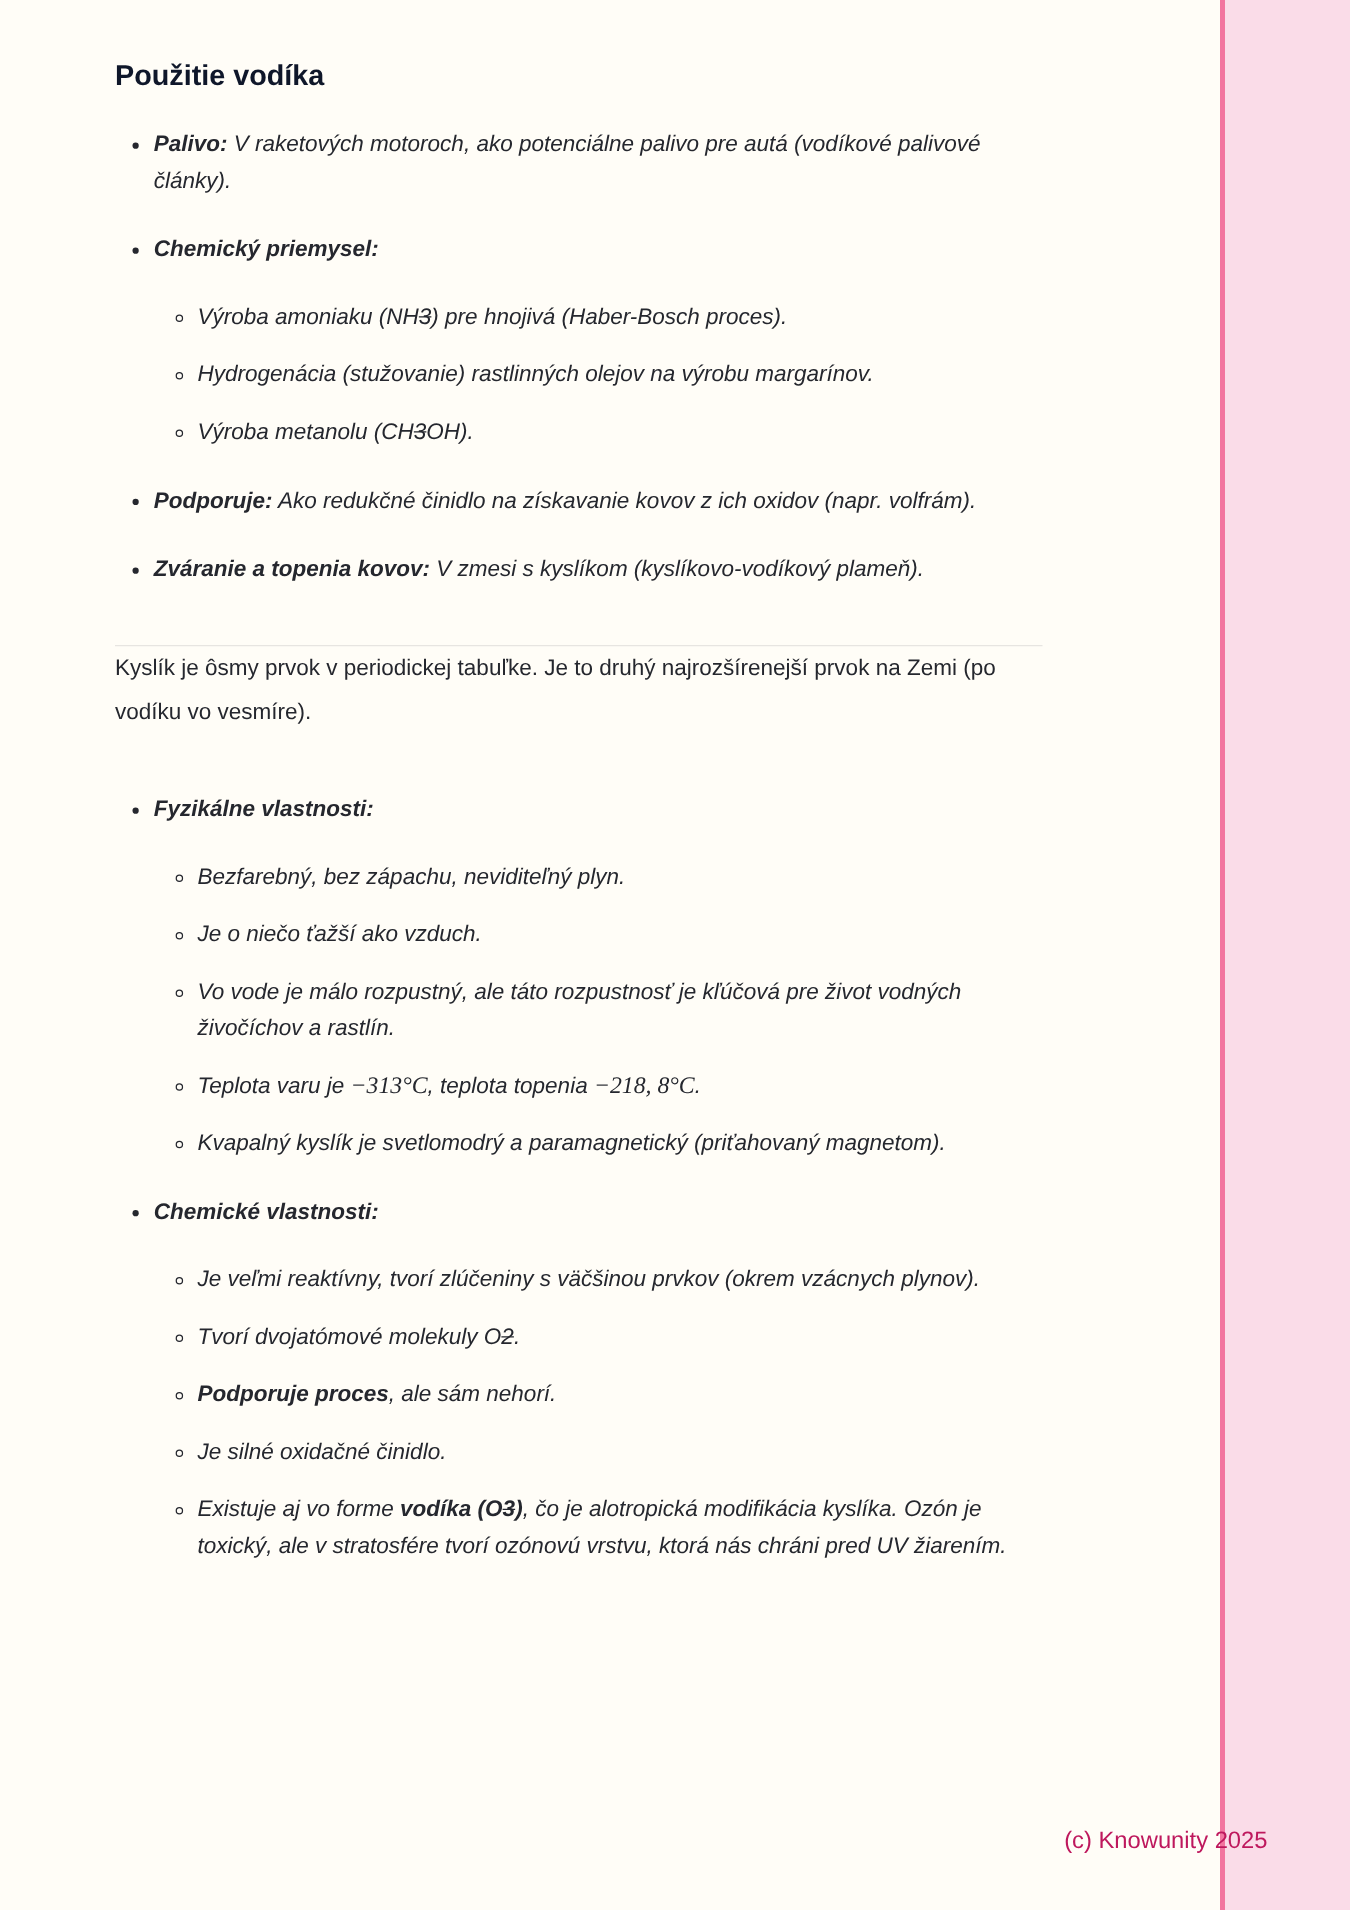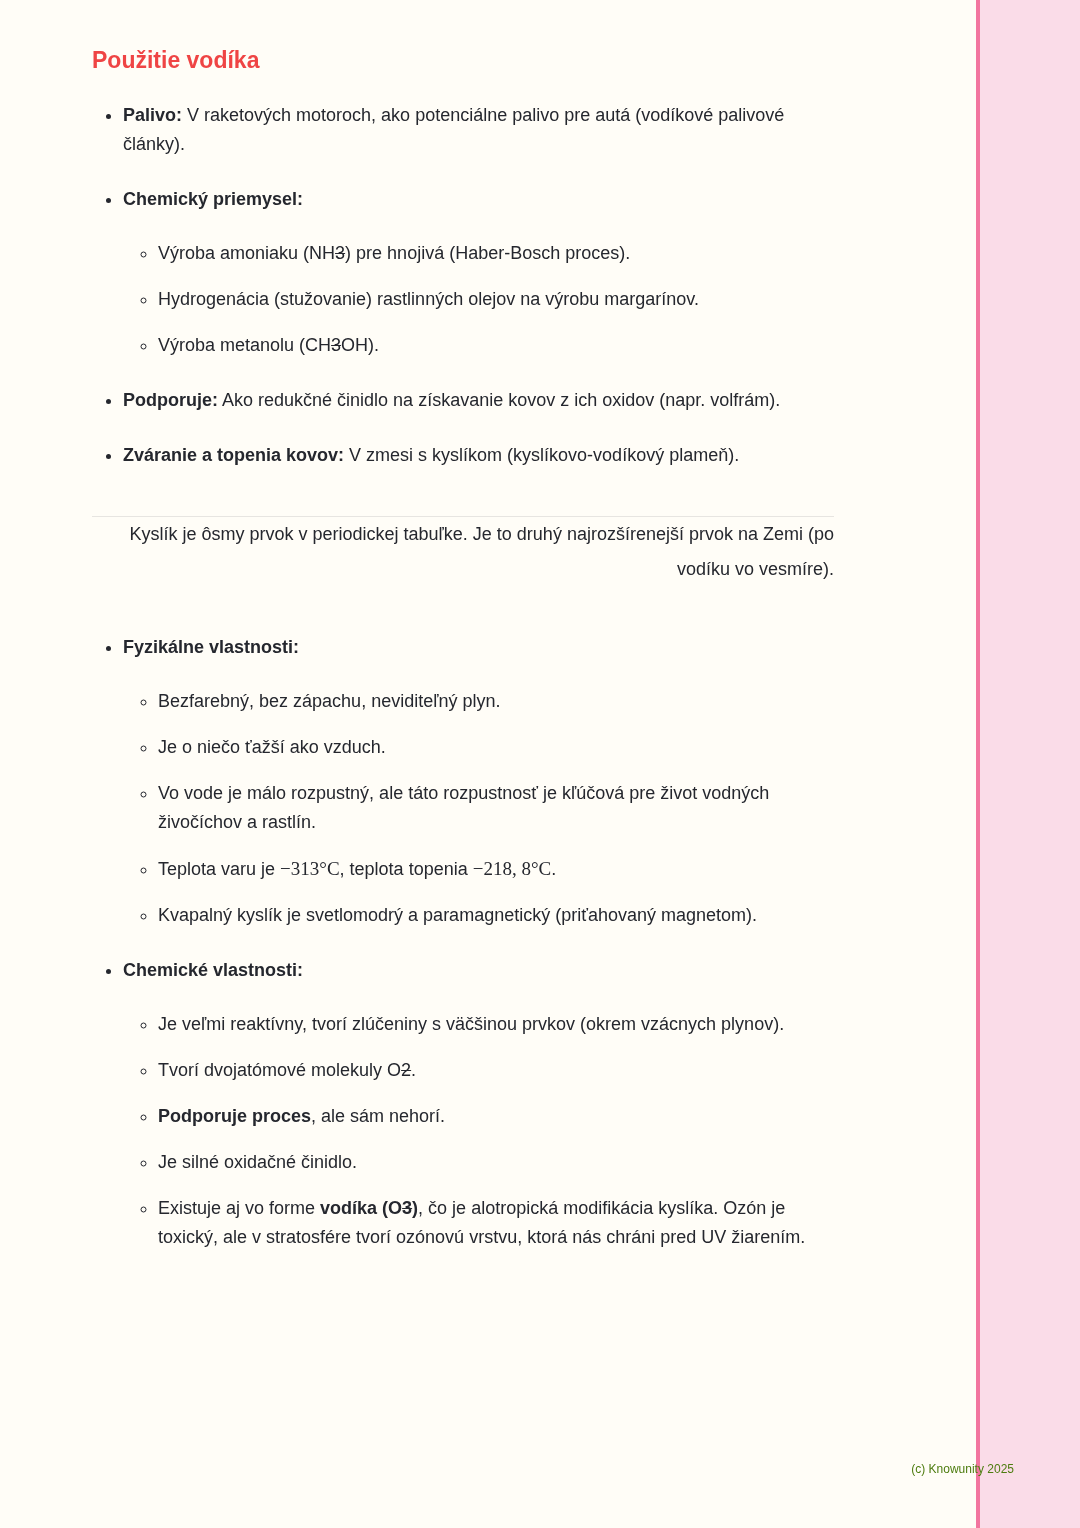--- a/index.html
+++ b/index.html
@@ -20,38 +20,39 @@
     background: #fadce8;
     border-left: 4px solid #f2759f;
     z-index: 1;
   }
   .content {
     position: absolute;
     left: 92px; top: 46px;
     width: 742px;
     z-index: 2;
   }
-  .pink { color: #ef4444; }
+  .pink { color: #0f172a; }
   h2.sec {
     font-size: 23px;
     font-weight: 700;
     line-height: 1.25;
     margin-bottom: 26px;
   }
   h1.big {
     font-size: 31px;
     font-weight: 700;
     line-height: 1.2;
     margin-top: 40px;
     margin-bottom: 36px;
   }
   ul.lvl1 {
     list-style: disc;
     padding-left: 31px;
     margin-bottom: 0;
+    font-style: italic;
   }
   ul.lvl1 > li { line-height: 29px; }
   ul.lvl1 > li + li { margin-top: 26px; }
   ul.lvl2 {
     list-style: circle;
     padding-left: 35px;
     margin-top: 25px;
   }
   ul.lvl2 > li { line-height: 29px; }
   ul.lvl2 > li + li { margin-top: 17px; }
@@ -63,28 +64,27 @@
   }
   hr.divider {
     border: none;
     border-top: 1px solid #e7e5e1;
     margin-top: 46px;
     margin-bottom: 0;
   }
   p.para {
     line-height: 35px;
     margin-bottom: 46px;
-    text-align: right;
   }
   .footer {
     position: absolute;
     top: 1462px;
     right: 66px;
-    font-size: 12px;
-    color: #4d7c0f;
+    font-size: 19px;
+    color: #be185d;
     z-index: 3;
   }
 </style>
 </head>
 <body>
 
 <div class="side-stripe"></div>
 
 <main class="content">
 

